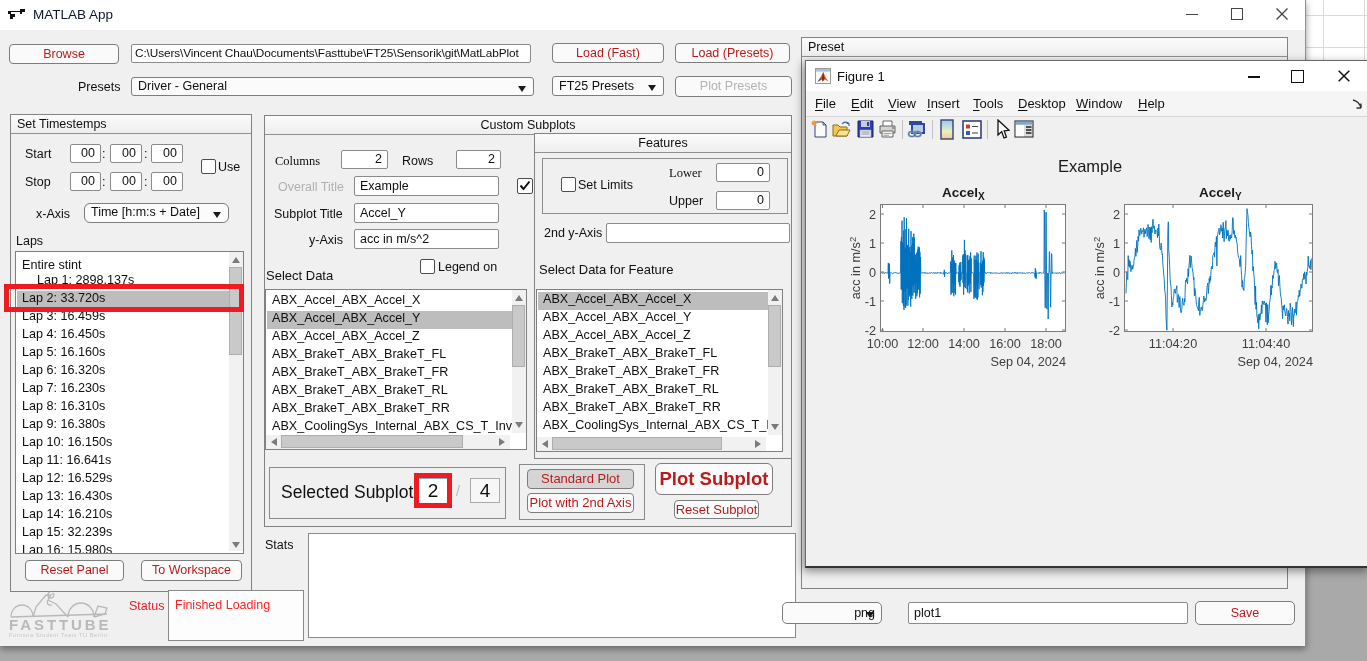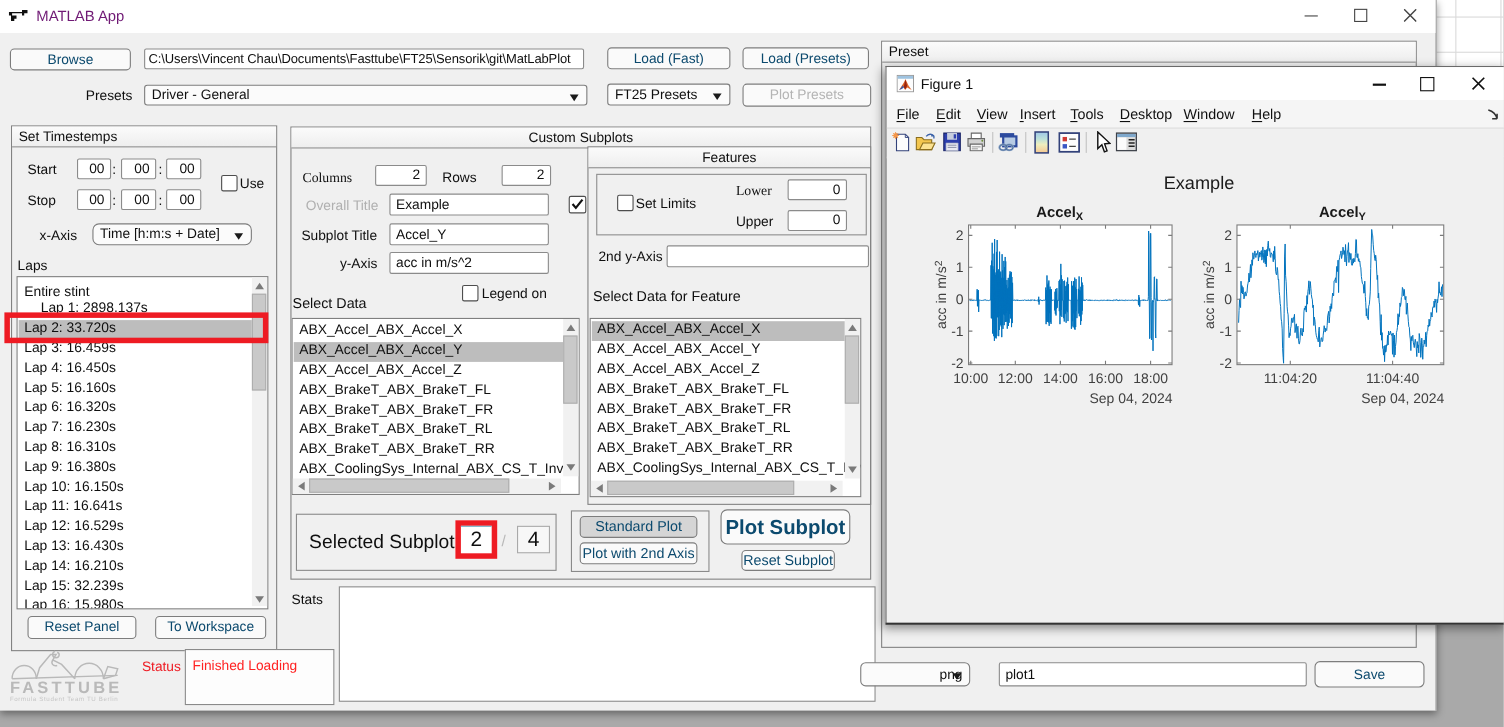--- a/index.html
+++ b/index.html
@@ -4,21 +4,21 @@
   html,body{margin:0;padding:0;}
   body{width:1367px;height:661px;overflow:hidden;position:relative;background:#a9a9a9;
        font-family:"Liberation Sans",sans-serif;font-size:12.5px;color:#0f0f0f;}
   .abs{position:absolute;}
   #main{left:0;top:0;width:1305px;height:646px;background:#f0f0f0;border-right:1px solid #8f8f8f;}
   #mtitle{left:0;top:0;width:1305px;height:30px;background:#ffffff;}
   .panel{border:1px solid #828282;background:#f0f0f0;}
   .ptitle{position:absolute;left:0;top:0;right:0;height:17px;border-bottom:1px solid #909090;
           background:linear-gradient(#fbfbfb,#eeeeee);padding:1px 0 0 6px;line-height:16px;}
   .btn{border:1px solid #7d7d7d;border-radius:4px;background:#fafafa;text-align:center;
-       line-height:18px;color:#0c4a6e;white-space:nowrap;overflow:hidden;}
+       line-height:18px;color:#b91c1c;white-space:nowrap;overflow:hidden;}
   .fld{border:1px solid #8b8b8b;border-radius:2px;background:#ffffff;line-height:17px;
        padding:0 5px;white-space:nowrap;overflow:hidden;}
   .dd{border:1px solid #7d7d7d;border-radius:3px;background:#fbfbfb;line-height:17px;padding:0 6px;}
   .dd .ar{position:absolute;right:7px;top:45%;width:0;height:0;border-left:4.5px solid transparent;
           border-right:4.5px solid transparent;border-top:6px solid #1a1a1a;}
   .cb{border:1.4px solid #4d4d4d;border-radius:2px;background:#fff;}
   .lbl{white-space:nowrap;}
   .lst{border:1px solid #7f7f7f;background:#fff;overflow:hidden;}
   .li{position:absolute;left:1px;padding-left:5px;white-space:nowrap;font-size:12.6px;}
   .sel{background:#bdbdbd;}
@@ -33,21 +33,21 @@
   <div class="abs" style="left:0;top:47px;width:62px;height:1px;background:#dadada;"></div>
   <div class="abs" style="left:18px;top:0;width:1px;height:60px;background:#dadada;"></div>
   <div class="abs" style="left:59px;top:0;width:1px;height:60px;background:#dadada;"></div>
 </div>
 
 <div id="main" class="abs" style="box-shadow:0 3px 7px rgba(0,0,0,0.4);">
  <div id="mtitle" class="abs">
   <svg class="abs" style="left:8px;top:9px;" width="18" height="12" viewBox="0 0 18 12">
     <path d="M0 2 L12 2 L12 0 L17 0 L17 3 L14 3 L14 5 L12 5 L12 3 L3 3 L3 5 L7 5 L7 8 L5 8 L5 10 L2 10 L2 5 L0 5 Z" fill="#111"></path>
   </svg>
-  <div class="abs lbl" style="left:33px;top:7px;font-size:13.5px;color:#701a75;">MATLAB App</div>
+  <div class="abs lbl" style="left:33px;top:7px;font-size:13.5px;color:#0f172a;">MATLAB App</div>
   <div class="abs" style="left:1186px;top:14px;width:12px;height:1.4px;background:#444;"></div>
   <div class="abs" style="left:1231px;top:8px;width:10px;height:10px;border:1.3px solid #444;"></div>
   <svg class="abs" style="left:1276px;top:8px;" width="12" height="12" viewBox="0 0 12 12">
     <path d="M0.5 0.5 L11.5 11.5 M11.5 0.5 L0.5 11.5" stroke="#444" stroke-width="1.3"></path>
   </svg>
  </div>
 
  <div class="abs btn" style="left:9px;top:44px;width:108px;height:18px;">Browse</div>
  <div class="abs fld" style="left:131px;top:44px;width:392px;height:17px;font-size:11.8px;padding:0 3px;letter-spacing:-0.1px;">C:\Users\Vincent Chau\Documents\Fasttube\FT25\Sensorik\git\MatLabPlot</div>
  <div class="abs btn" style="left:552px;top:43px;width:110px;height:18px;line-height:19px;">Load (Fast)</div>

